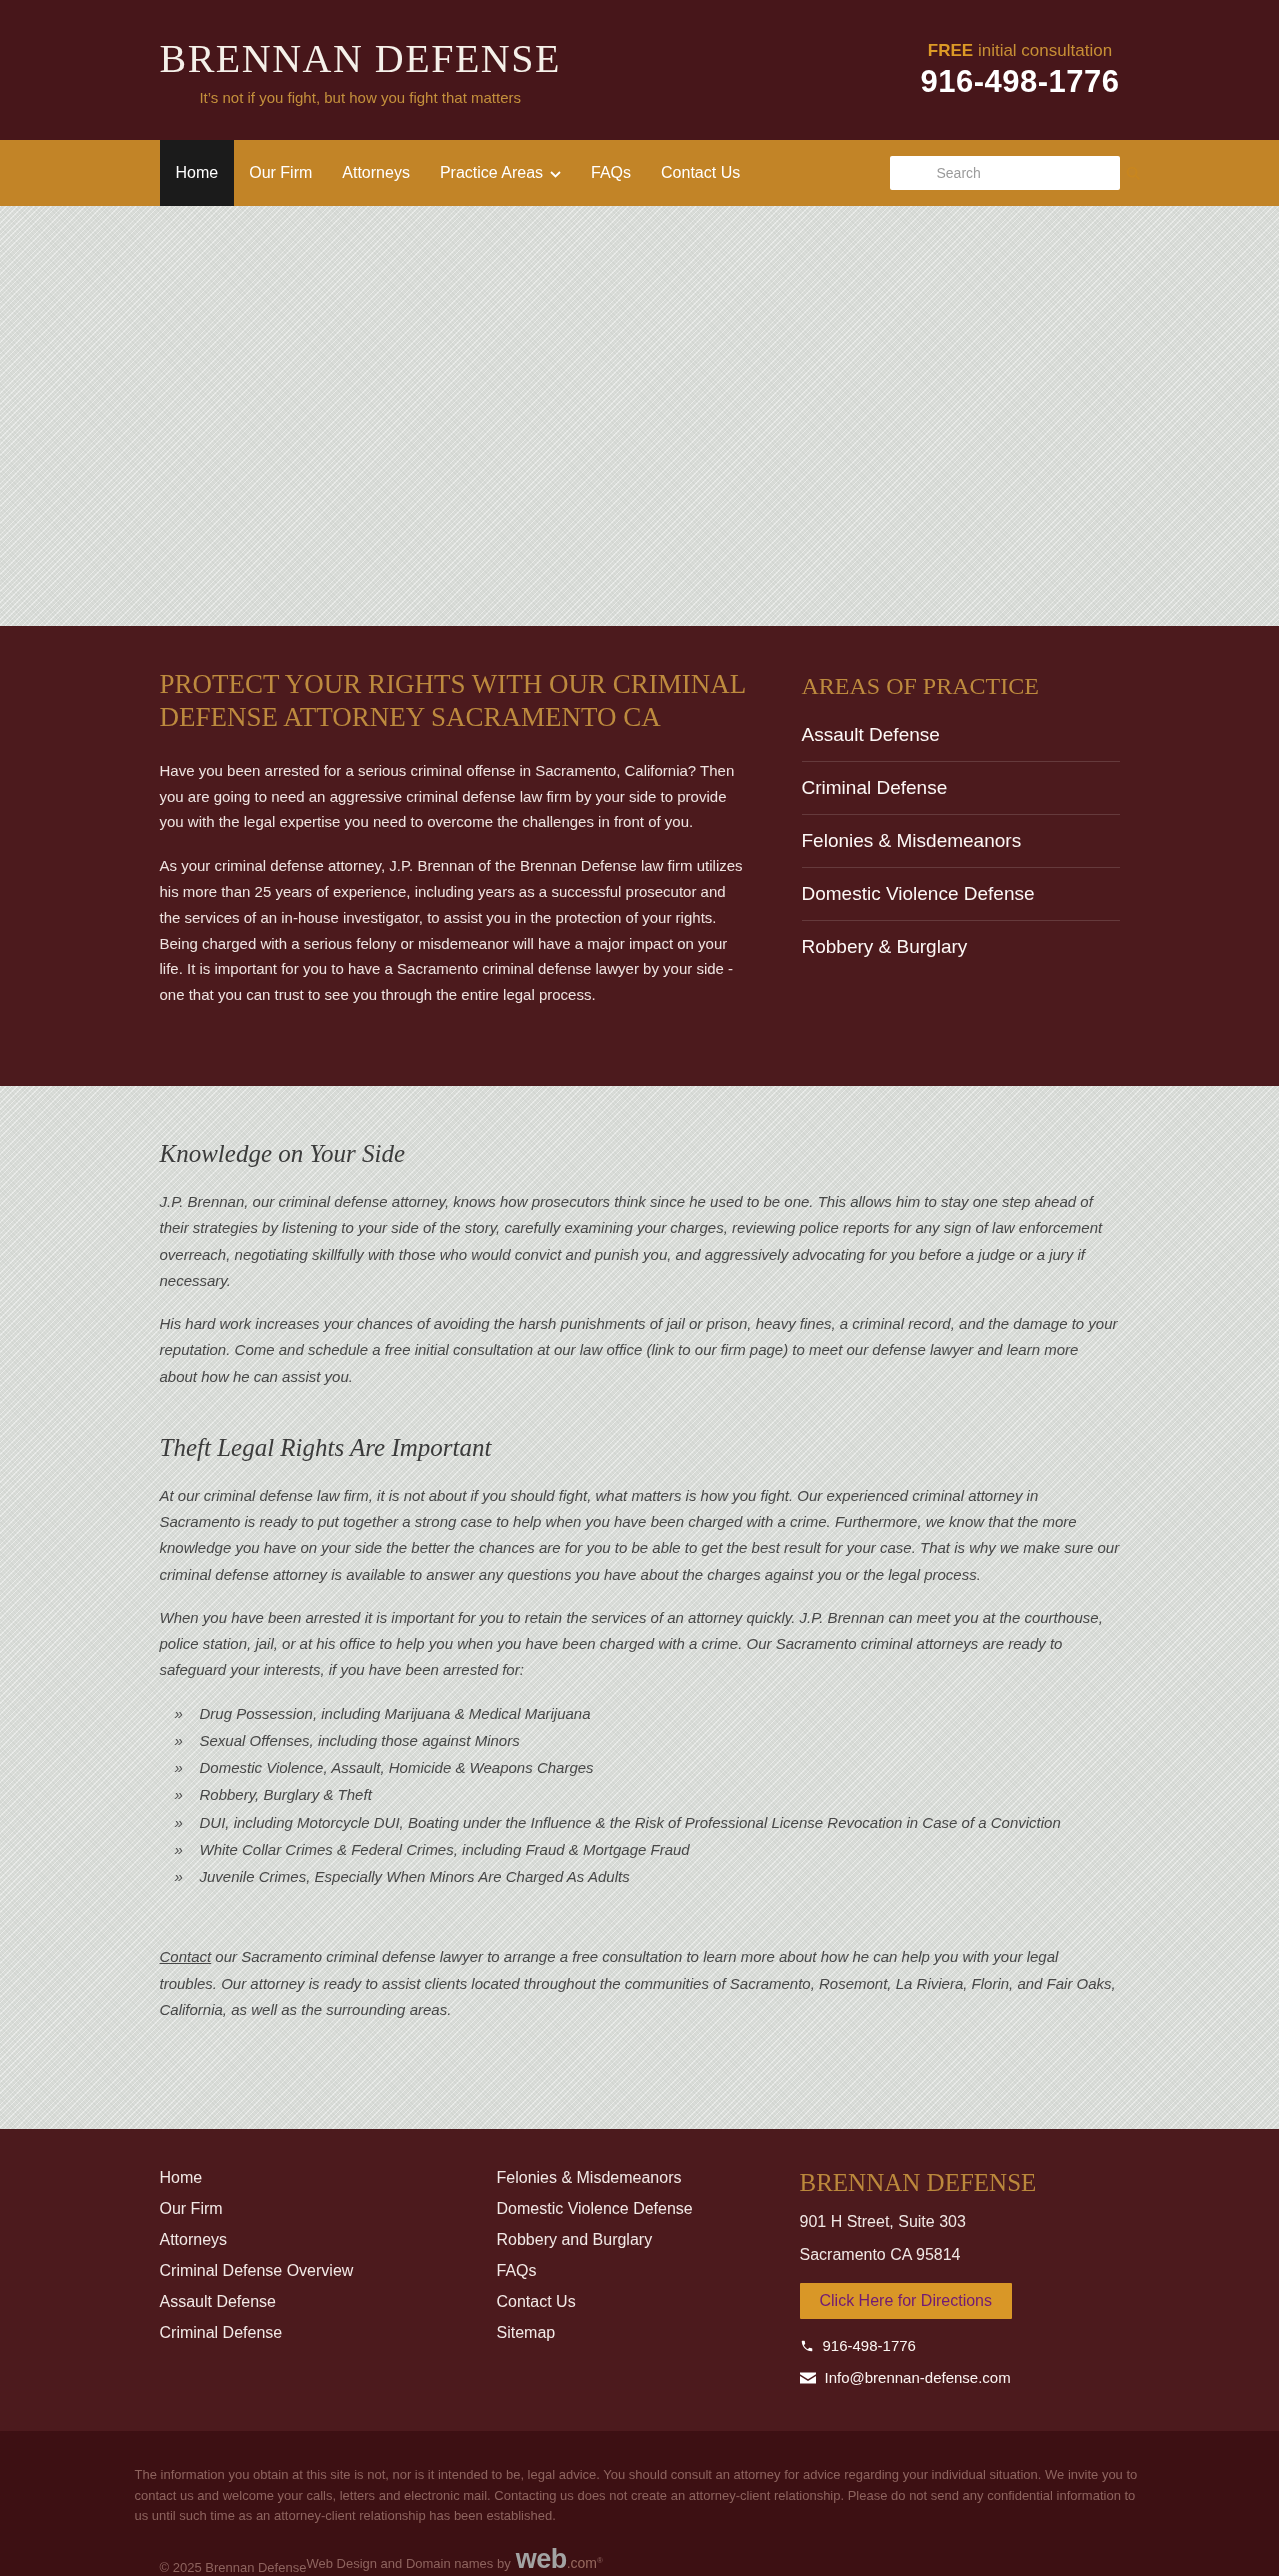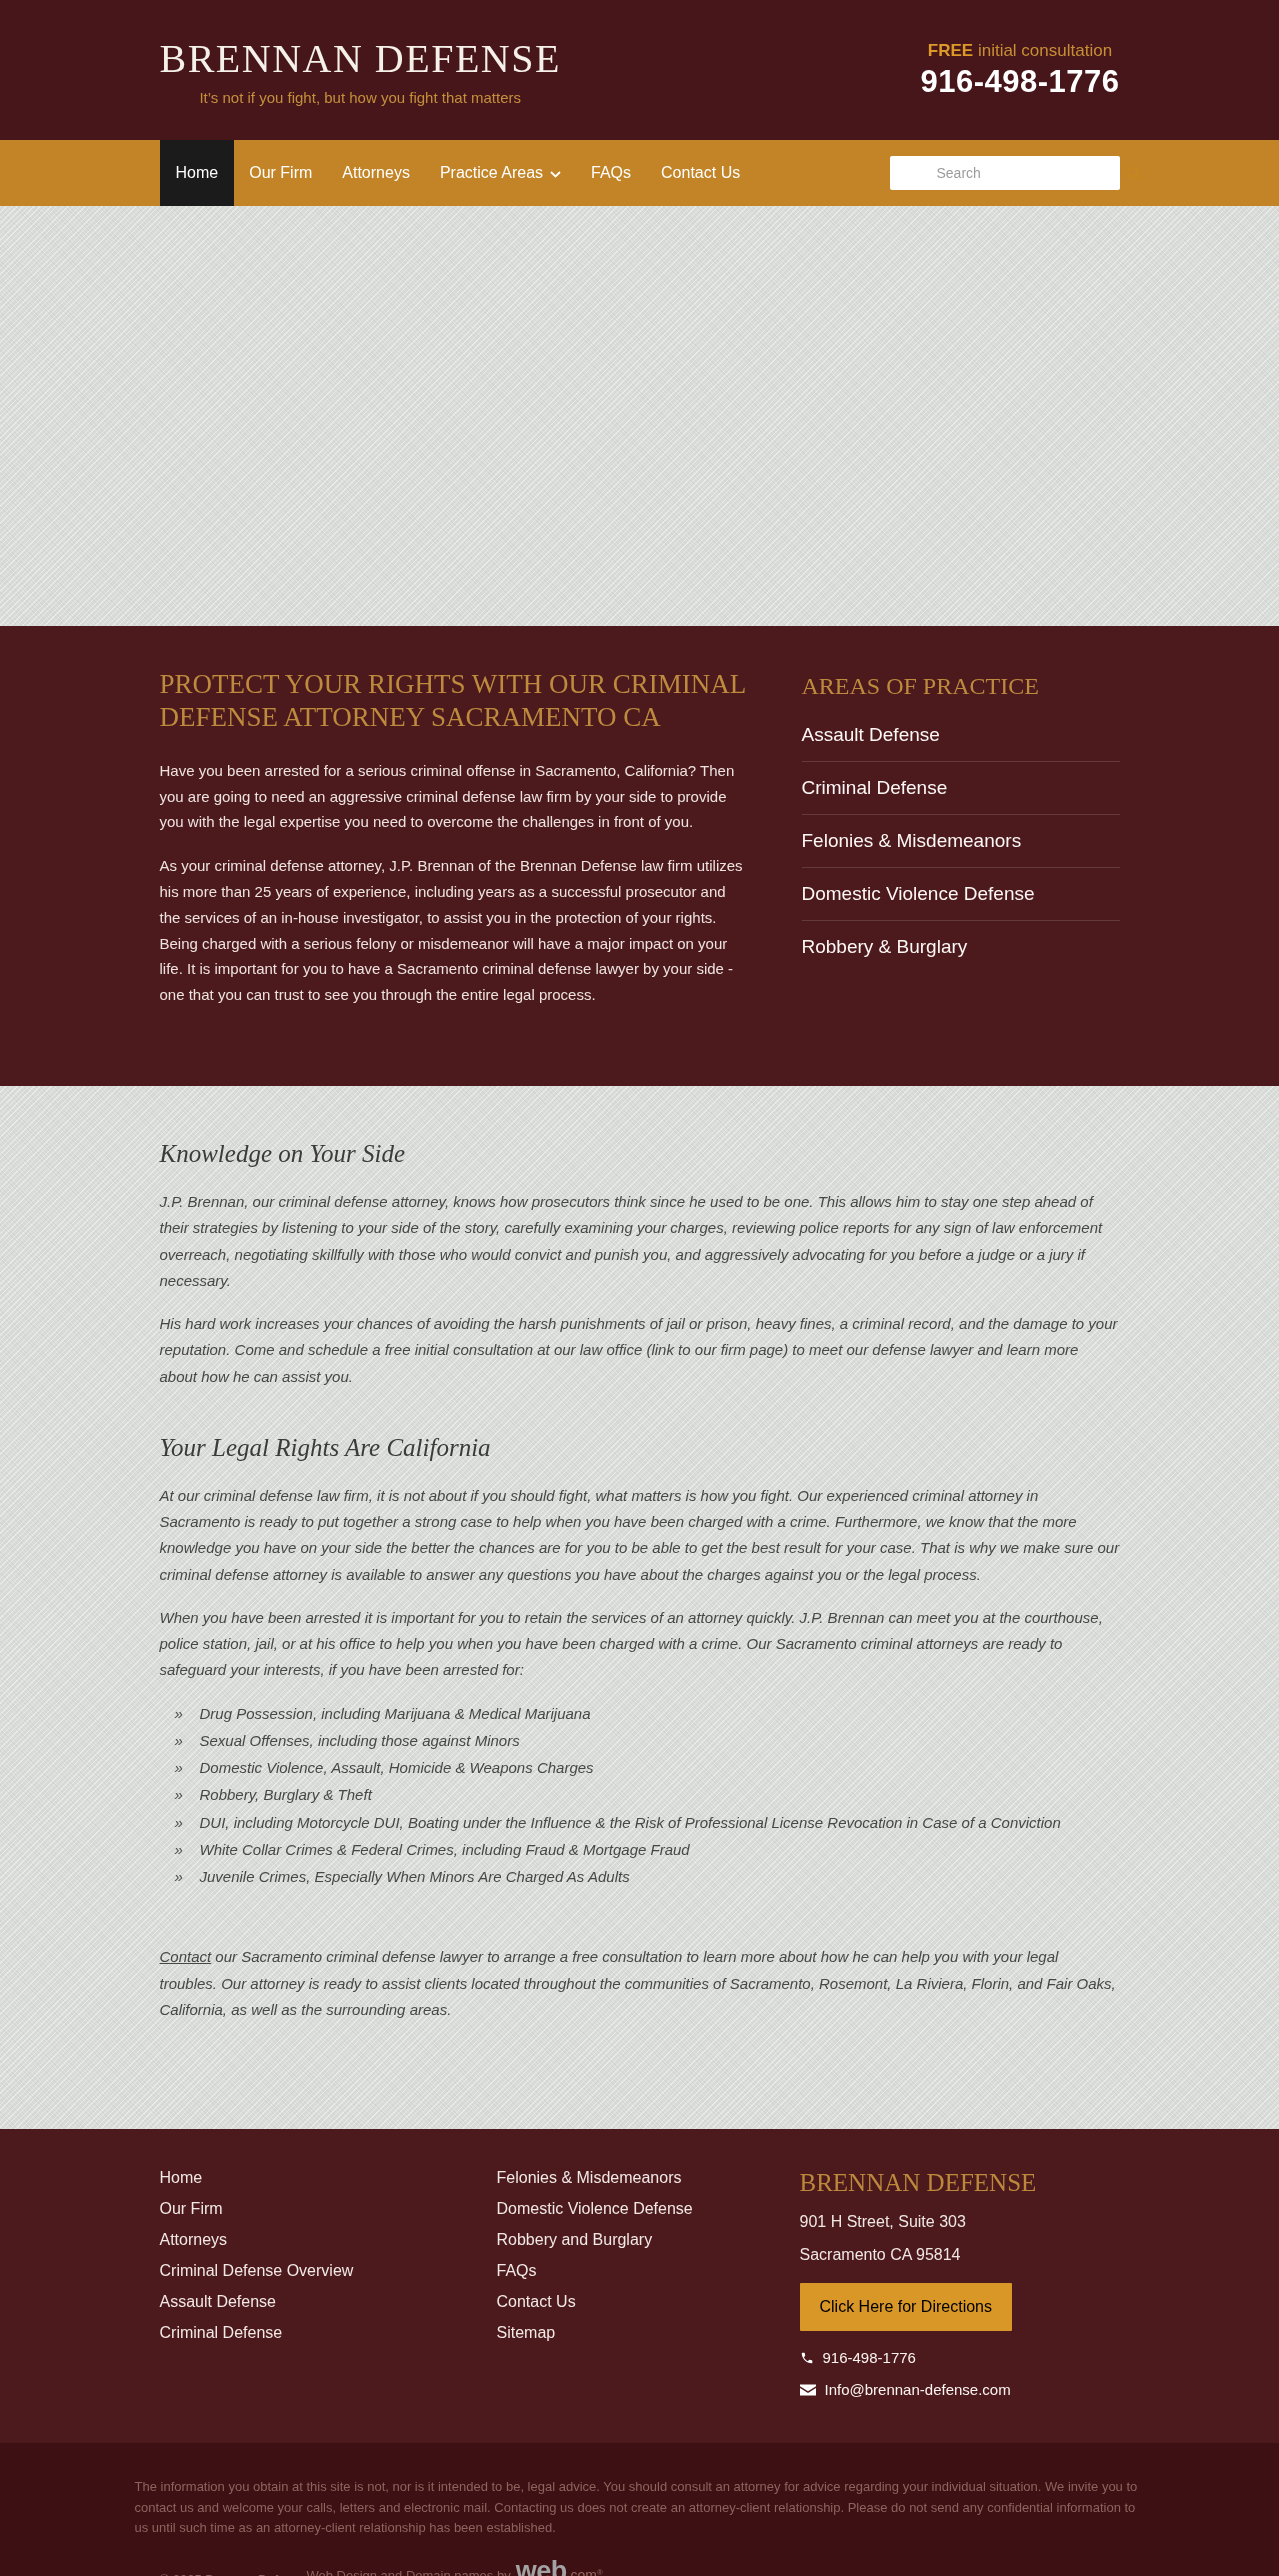--- a/index.html
+++ b/index.html
@@ -65,21 +65,21 @@
   .site-footer { background:#4c1a1d; min-height:282px; padding:40px 0 30px; }
   .footer-grid { display:flex; }
   .footer-col1 { width:337px; }
   .footer-col2 { width:303px; }
   .footer-col3 { width:320px; }
   .footer-links { list-style:none; }
   .footer-links li { margin-bottom:13px; }
   .footer-links a { color:#f2e9e6; font-size:16px; text-decoration:none; cursor:pointer; }
   .firm-name { font-family:"Liberation Serif", serif; font-weight:normal; font-size:25px; color:#bb883c; margin-bottom:16px; }
   .firm-address { font-size:16px; color:#f0e7e4; margin-bottom:15px; }
-  .directions-btn { display:inline-block; background:#d99727; color:#000000; font-size:16px; padding:15px 20px; border:none; border-radius:1px; margin:4px 0 18px; cursor:pointer; font-family:"Liberation Sans", sans-serif; }
+  .directions-btn { display:inline-block; background:#d99727; color:#701a75; font-size:16px; padding:9px 20px; border:none; border-radius:1px; margin:4px 0 18px; cursor:pointer; font-family:"Liberation Sans", sans-serif; }
   .contact-row { display:flex; align-items:center; gap:9px; font-size:15px; color:#fbf4f1; margin-bottom:15px; cursor:pointer; }
 
   
   .legal-bar { background:#3d1013; height:167px; padding-top:31px; }
   .disclaimer { width:1010px; margin:3px auto; text-align:left; font-size:13px; line-height:1.58; color:#8d635e; }
   .bottom-row { width:960px; margin:17px auto 0; display:flex; align-items:flex-end; font-size:13px; color:#8d635e; }
   .credit { display:flex; align-items:baseline; gap:5px; }
   .credit .brand-web { font-size:27px; font-weight:bold; letter-spacing:-0.5px; color:#a3a3a3; }
   .credit .brand-com { font-size:14px; color:#96695f; }
   .credit sup { font-size:8px; }
@@ -153,21 +153,21 @@
       </aside>
     </div>
   </section>
 
   <section class="content-section textured">
     <div class="container content-inner">
       <h2>Knowledge on Your Side</h2>
       <p>J.P. Brennan, our criminal defense attorney, knows how prosecutors think since he used to be one. This allows him to stay one step ahead of their strategies by listening to your side of the story, carefully examining your charges, reviewing police reports for any sign of law enforcement overreach, negotiating skillfully with those who would convict and punish you, and aggressively advocating for you before a judge or a jury if necessary.</p>
       <p>His hard work increases your chances of avoiding the harsh punishments of jail or prison, heavy fines, a criminal record, and the damage to your reputation. Come and schedule a free initial consultation at our law office (link to our firm page) to meet our defense lawyer and learn more about how he can assist you.</p>
 
-      <h2 class="spaced">Your Legal Rights Are California</h2>
+      <h2 class="spaced">Theft Legal Rights Are Important</h2>
       <p>At our criminal defense law firm, it is not about if you should fight, what matters is how you fight. Our experienced criminal attorney in Sacramento is ready to put together a strong case to help when you have been charged with a crime. Furthermore, we know that the more knowledge you have on your side the better the chances are for you to be able to get the best result for your case. That is why we make sure our criminal defense attorney is available to answer any questions you have about the charges against you or the legal process.</p>
       <p>When you have been arrested it is important for you to retain the services of an attorney quickly. J.P. Brennan can meet you at the courthouse, police station, jail, or at his office to help you when you have been charged with a crime. Our Sacramento criminal attorneys are ready to safeguard your interests, if you have been arrested for:</p>
 
       <ul class="arrow-list">
         <li><span class="arrow">»</span><span>Drug Possession, including Marijuana &amp; Medical Marijuana</span></li>
         <li><span class="arrow">»</span><span>Sexual Offenses, including those against Minors</span></li>
         <li><span class="arrow">»</span><span>Domestic Violence, Assault, Homicide &amp; Weapons Charges</span></li>
         <li><span class="arrow">»</span><span>Robbery, Burglary &amp; Theft</span></li>
         <li><span class="arrow">»</span><span>DUI, including Motorcycle DUI, Boating under the Influence &amp; the Risk of Professional License Revocation in Case of a Conviction</span></li>
         <li><span class="arrow">»</span><span>White Collar Crimes &amp; Federal Crimes, including Fraud &amp; Mortgage Fraud</span></li>

